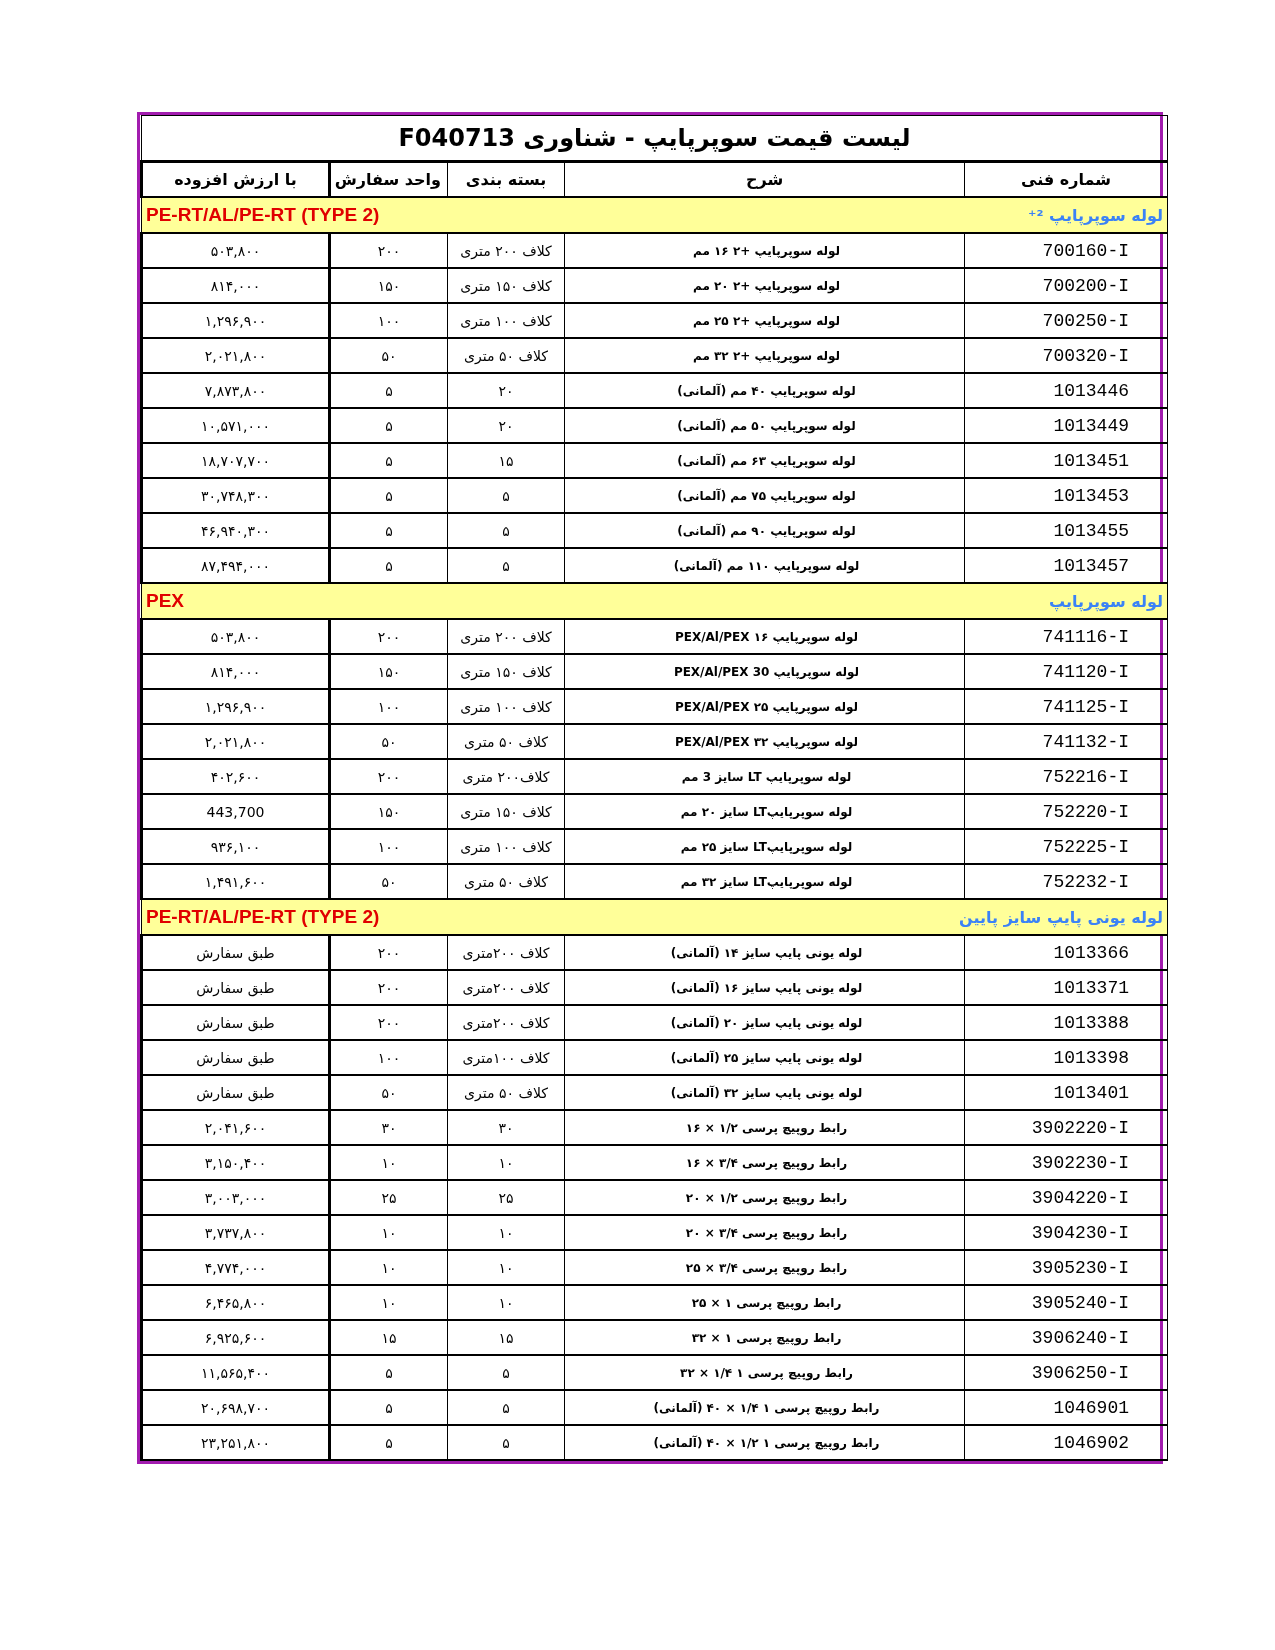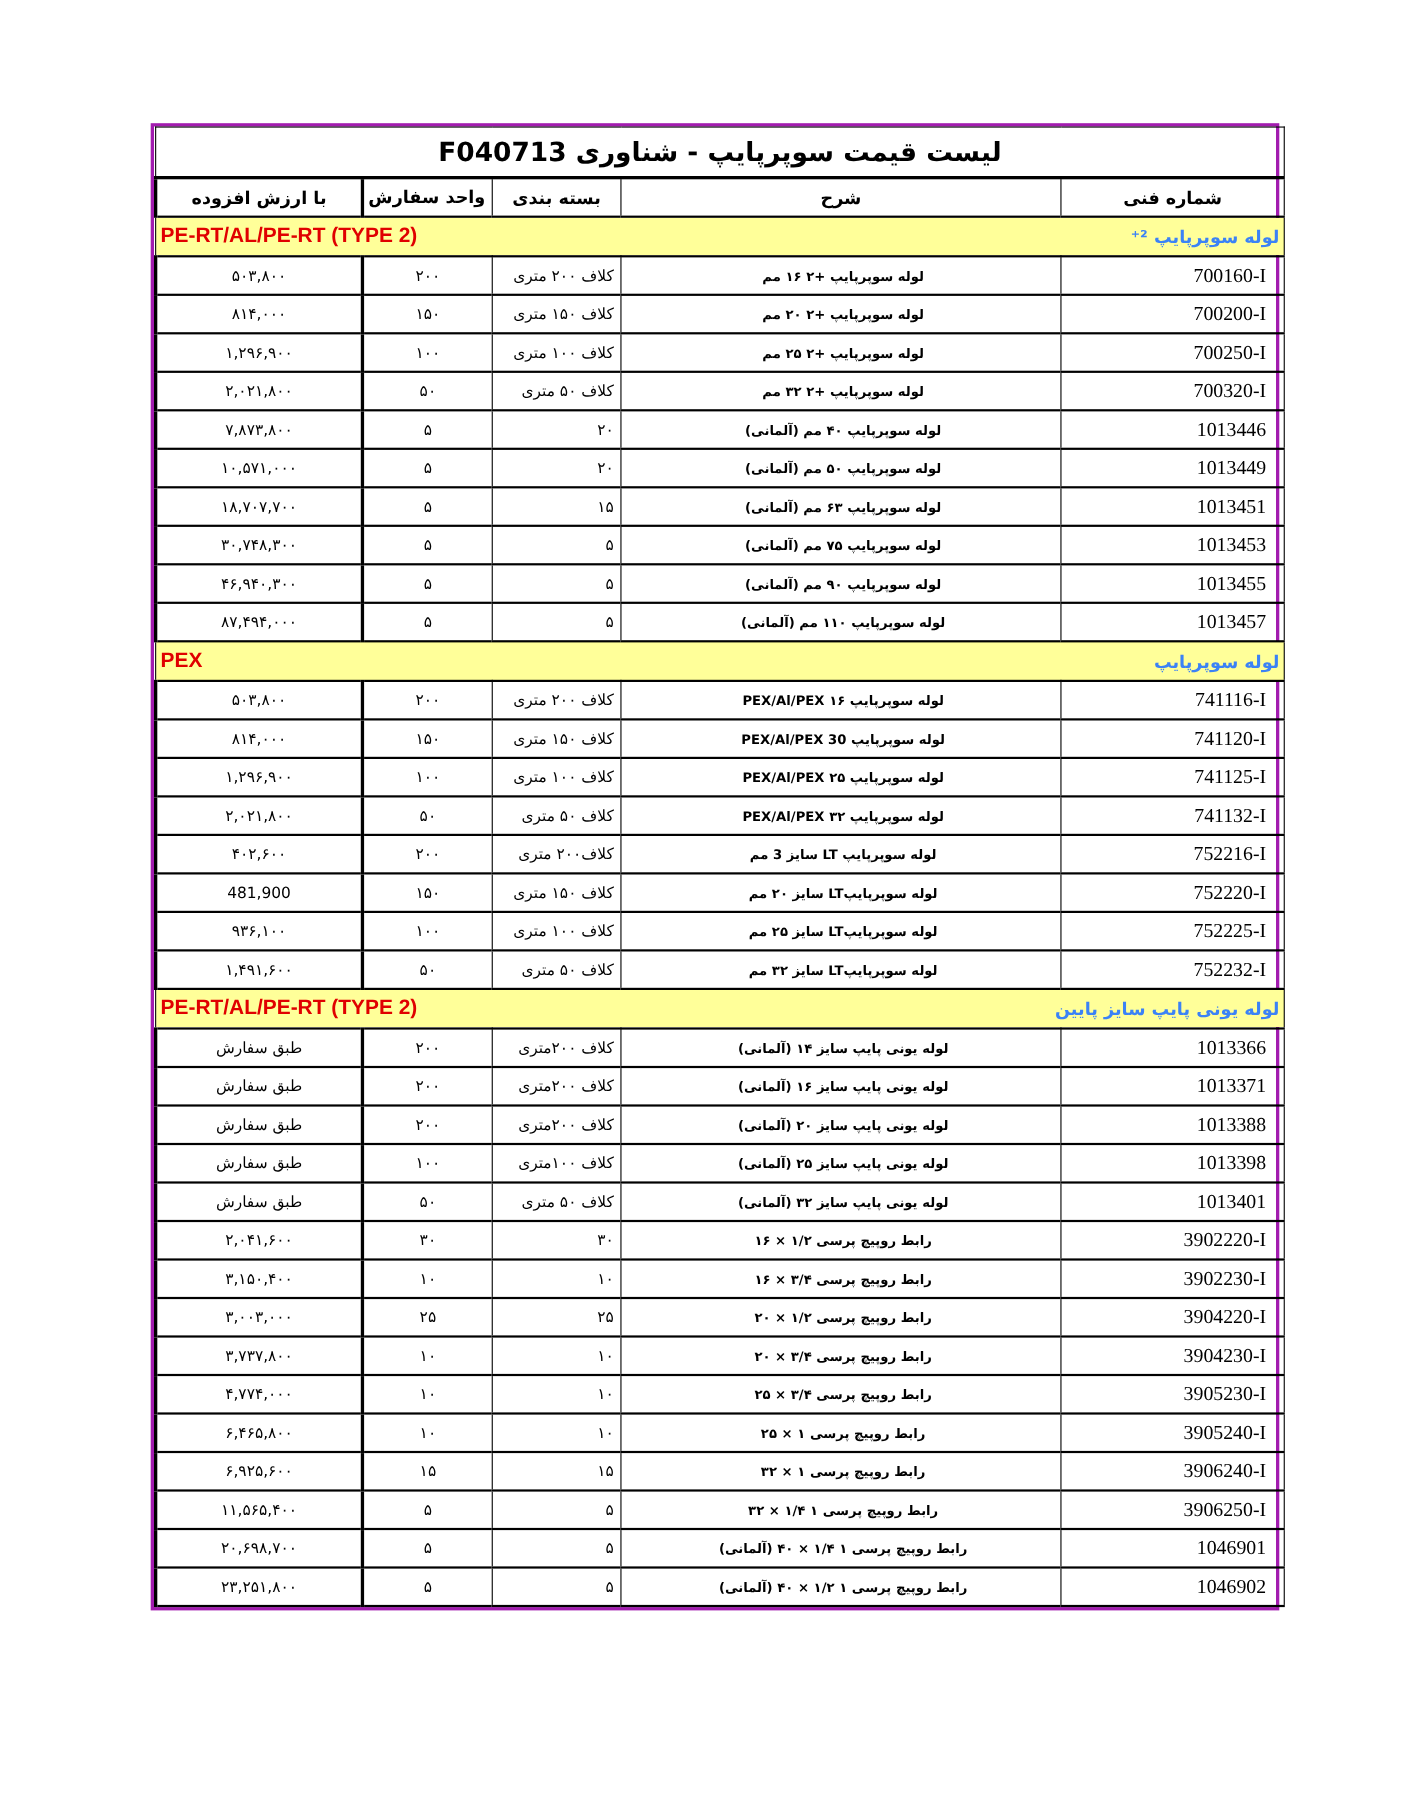--- a/index.html
+++ b/index.html
@@ -9,23 +9,23 @@
     border: 3px solid #a21caf; box-sizing: border-box;
   }
   table { border-collapse: collapse; width: 100%; table-layout: fixed; direction: rtl; }
   td, th { border: 1.5px solid #000; padding: 0 6px; height: 33px; font-weight: normal; overflow: hidden; white-space: nowrap; }
   .title-cell { height: 44px; text-align: center; font-family: "DejaVu Sans", sans-serif; font-weight: bold; font-size: 24px; border-bottom: 3px solid #000; }
   .hdr th { font-size: 16px; font-weight: bold; height: 33px; border-bottom: 2.5px solid #000; }
   .section td { background: #ffff99; height: 34px; padding: 0 4px; border-top: 2.5px solid #000; border-bottom: 2.5px solid #000; }
   .section .sec-wrap { display: flex; justify-content: space-between; align-items: center; direction: rtl; }
   .sec-fa { color: #3b82f6; font-weight: bold; font-size: 16px; }
   .sec-en { color: #e00000; font-weight: bold; font-size: 19px; font-family: "Liberation Sans", sans-serif; direction: ltr; }
-  .code { text-align: right; font-family: Liberation Serif, serif; font-size: 18px; padding-right: 16px; direction: ltr; }
+  .code { text-align: right; font-family: Liberation Mono, monospace; font-size: 18px; padding-right: 38px; direction: ltr; }
   .desc { text-align: center; font-size: 12px; direction: rtl; padding-right: 2px; font-weight: bold; }
-  .pack { text-align: right; font-size: 14px; direction: rtl; }
+  .pack { text-align: center; font-size: 14px; direction: rtl; }
   .unit { text-align: center; font-size: 14px; }
   .price { text-align: center; font-size: 14px; direction: rtl; }
   tr.data td { border-bottom: 2px solid #000; }
   col.c-code { width: 203px; }
   col.c-desc { width: 400px; }
   col.c-pack { width: 117px; }
   col.c-unit { width: 118px; }
   col.c-price { width: 188px; }
   td.price, th.price-h { border-left: 3px solid #000; }
   td.unit, th.unit-h { border-left: 3px solid #000; }
@@ -174,21 +174,21 @@
           <td class="desc">لوله سوپرپایپ LT  سایز 3 مم</td>
           <td class="pack">کلاف۲۰۰ متری</td>
           <td class="unit">۲۰۰</td>
           <td class="price">۴۰۲,۶۰۰</td>
         </tr>
         <tr class="data">
           <td class="code">752220-I</td>
           <td class="desc">لوله سوپرپایپLT  سایز ۲۰ مم</td>
           <td class="pack">کلاف ۱۵۰ متری</td>
           <td class="unit">۱۵۰</td>
-          <td class="price">481,900</td>
+          <td class="price">443,700</td>
         </tr>
         <tr class="data">
           <td class="code">752225-I</td>
           <td class="desc">لوله سوپرپایپLT  سایز ۲۵ مم</td>
           <td class="pack">کلاف ۱۰۰ متری</td>
           <td class="unit">۱۰۰</td>
           <td class="price">۹۳۶,۱۰۰</td>
         </tr>
         <tr class="data">
           <td class="code">752232-I</td>

